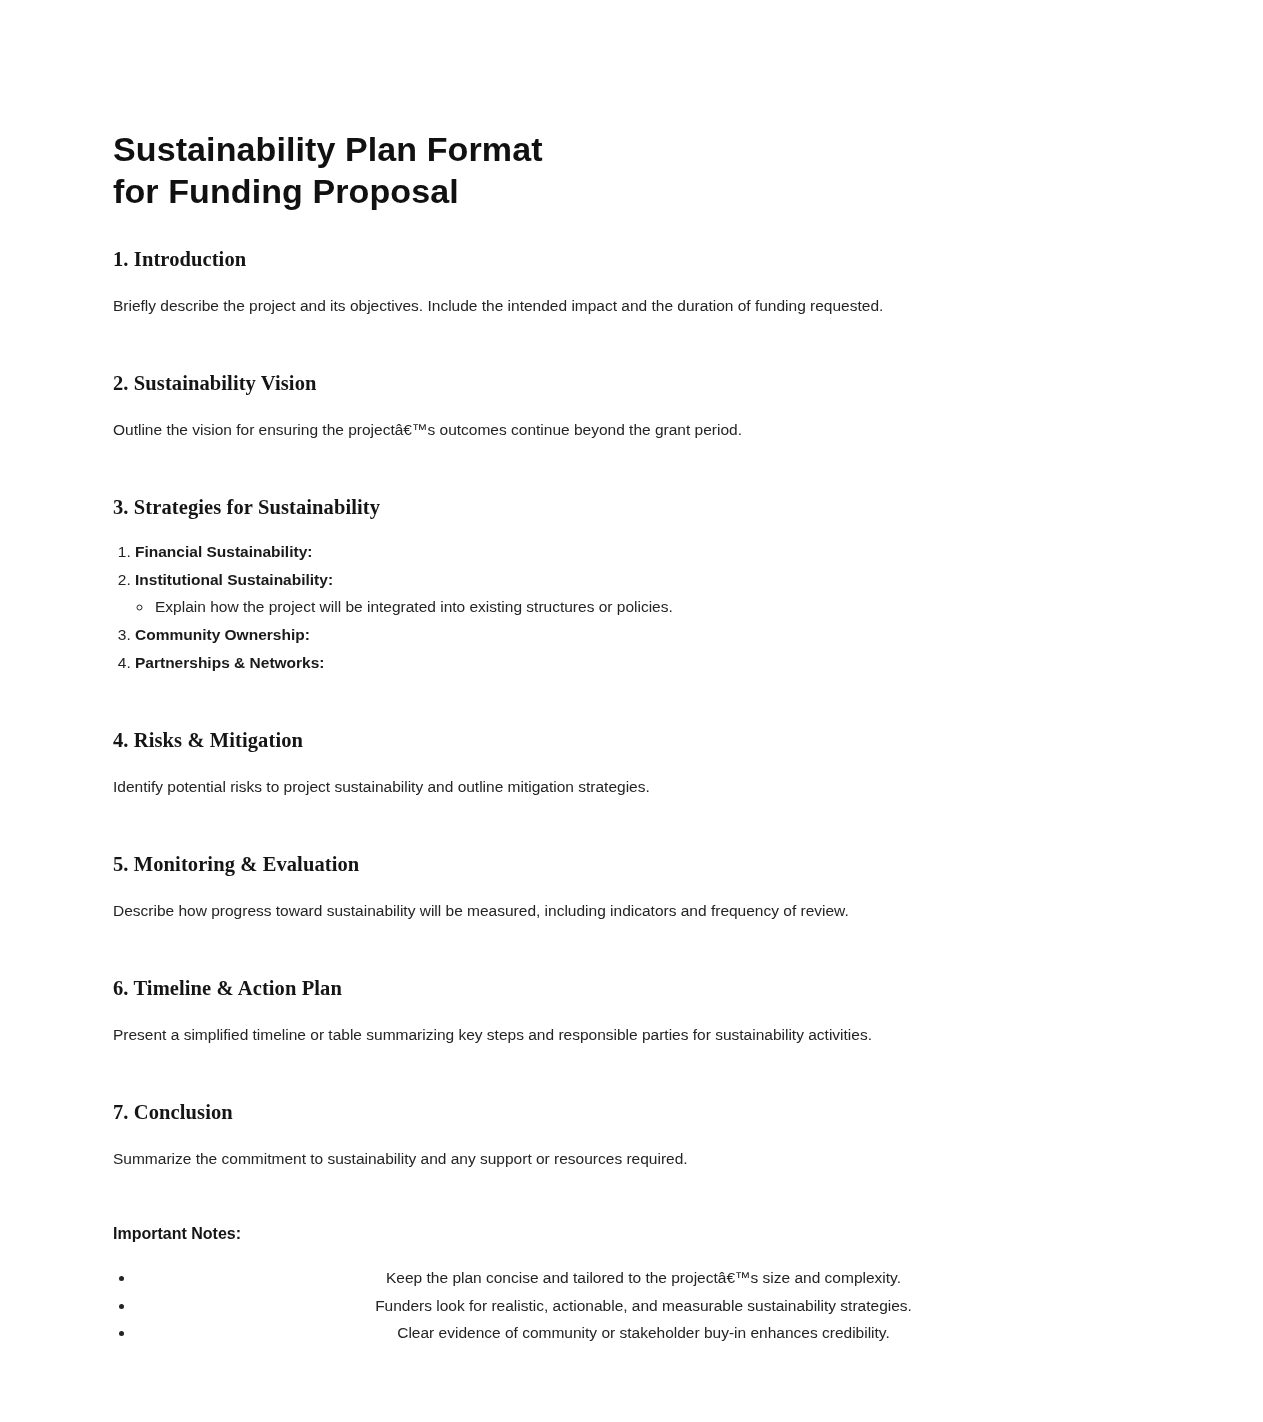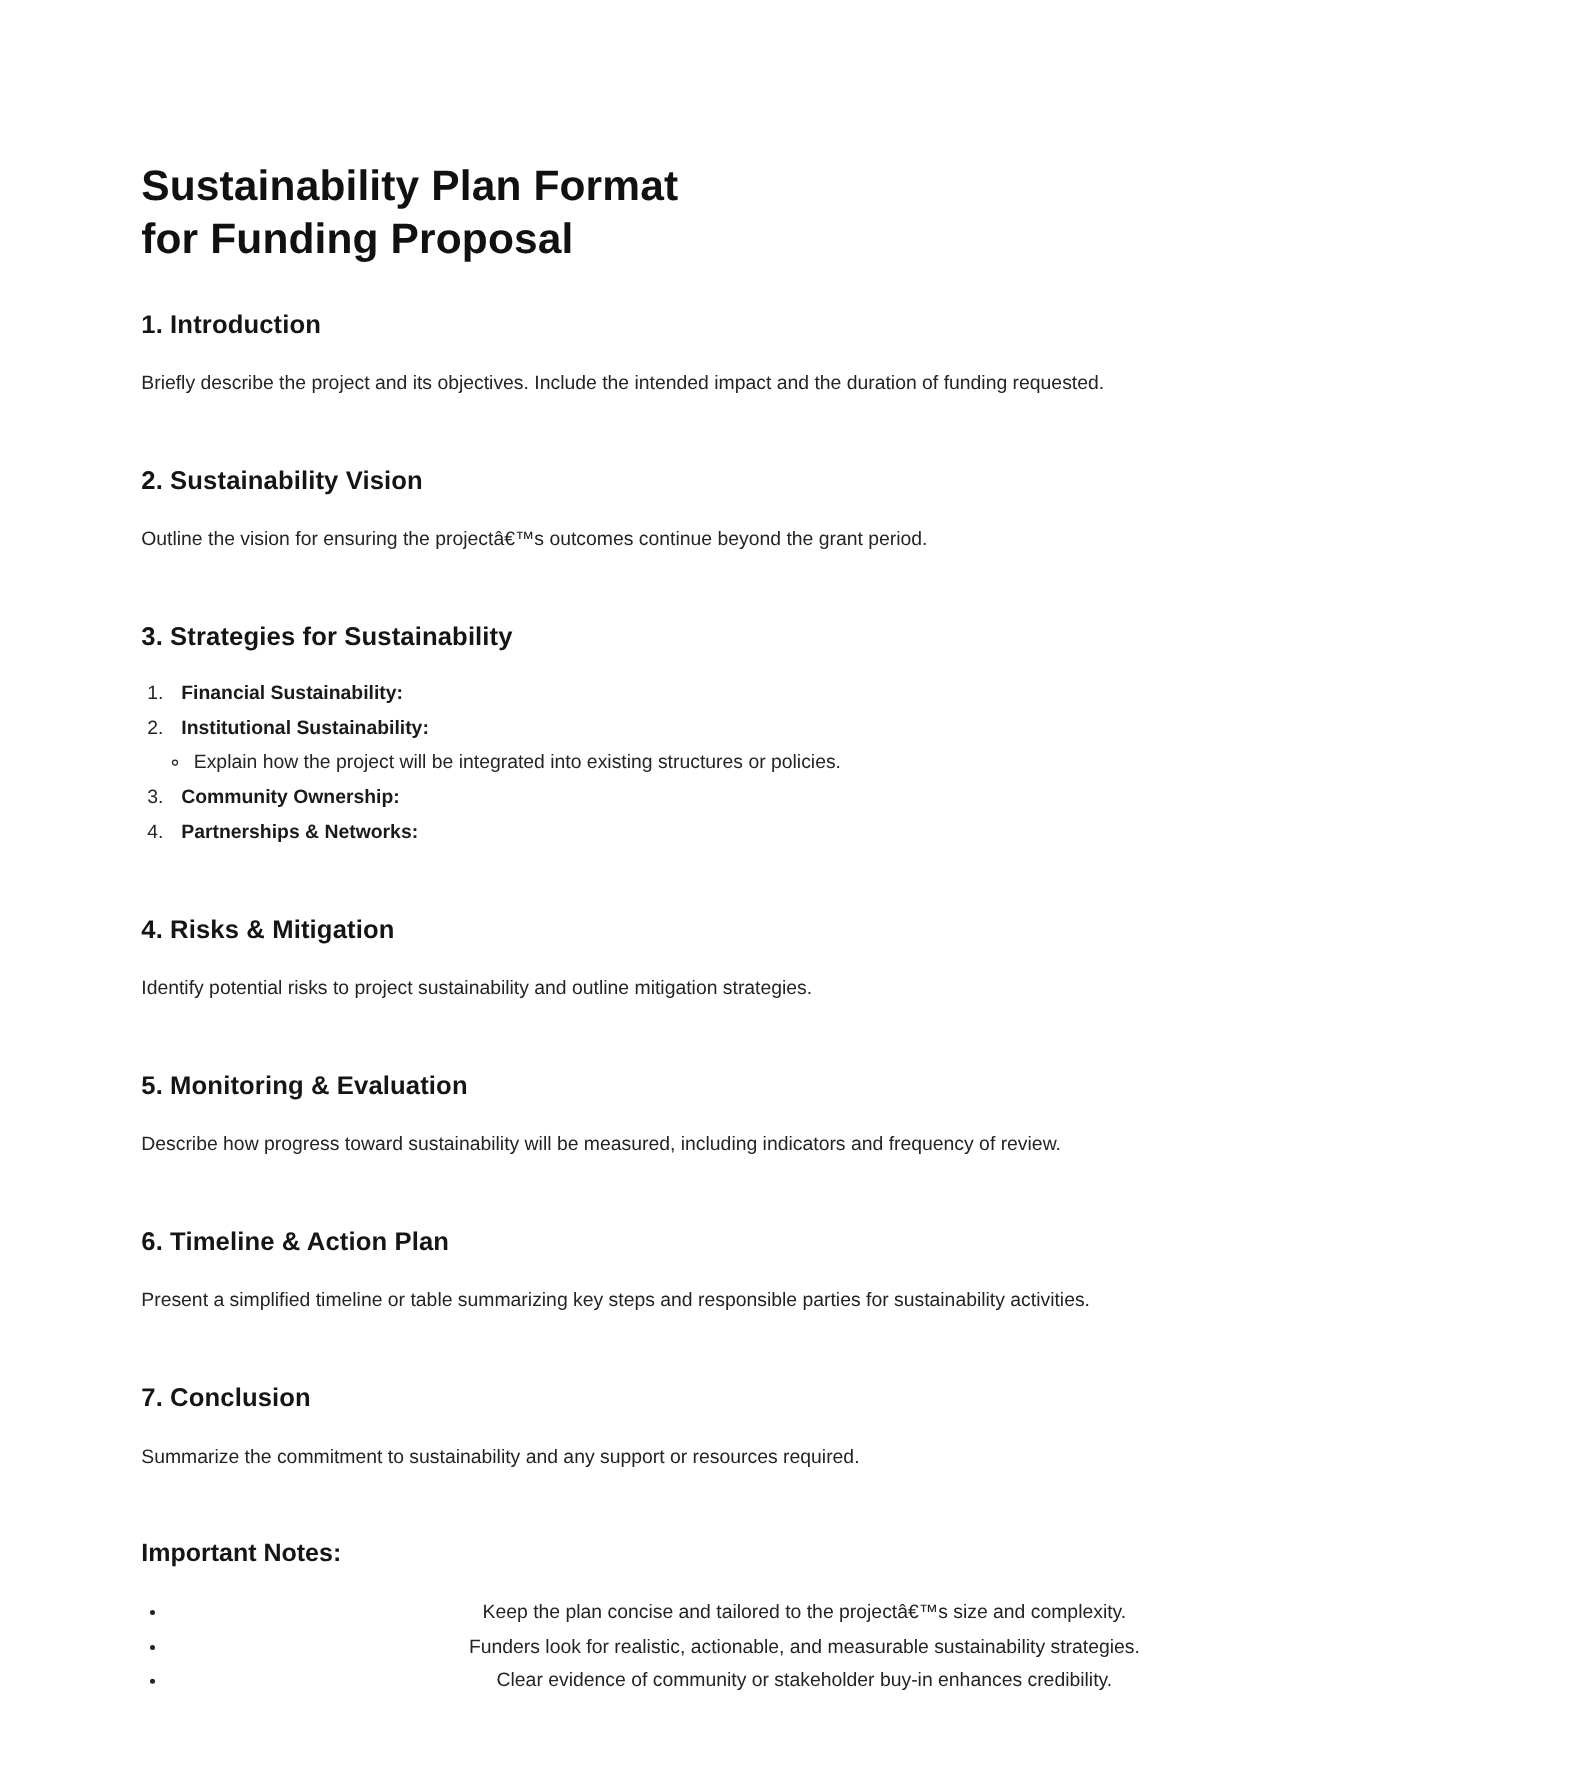--- a/index.html
+++ b/index.html
@@ -27,20 +27,21 @@
     color: #111111;
     margin: 0 0 26px 0;
     letter-spacing: 0.1px;
   }
   h2.section-heading {
     font-size: 20.5px;
     font-weight: 700;
     color: #151515;
     margin: 56px 0 0 0;
     letter-spacing: 0.1px;
+    font-family: Liberation Serif, serif;
   }
   p.section-body {
     font-size: 15.5px;
     line-height: 21px;
     font-weight: 400;
     color: #242424;
     margin: 24px 0 0 0;
   }
   h2.first {
     margin-top: 36px;
@@ -51,34 +52,33 @@
     font-size: 15.5px;
     color: #242424;
   }
   ol.strategy-list > li {
     margin: 0 0 7px 0;
     line-height: 21px;
   }
   .strategy-label {
     font-weight: 700;
     color: #1a1a1a;
-    margin-left: 10px;
   }
   ul.strategy-sub {
     list-style: circle;
     margin: 6px 0 7px 0;
     padding: 0 0 0 18px;
   }
   ul.strategy-sub > li {
     line-height: 21px;
     margin: 0;
     padding-left: 2px;
   }
   h3.notes-heading {
-    font-size: 20px;
+    font-size: 16px;
     font-weight: 700;
     color: #151515;
     margin: 56px 0 0 0;
   }
   ul.notes-list {
     list-style: disc;
     margin: 24px 0 0 0;
     padding: 0 0 0 22px;
     font-size: 15.5px;
     color: #242424;

